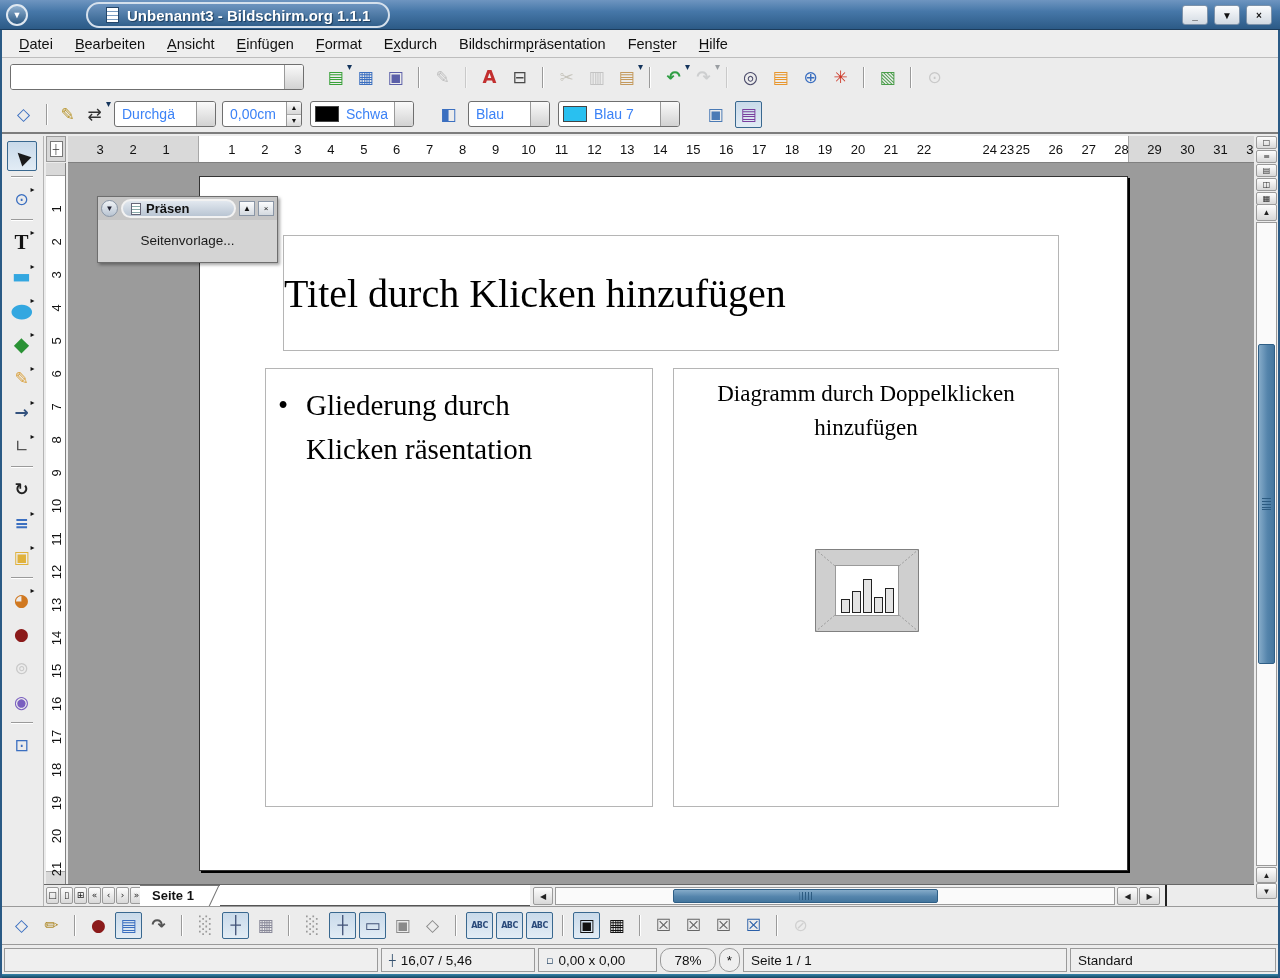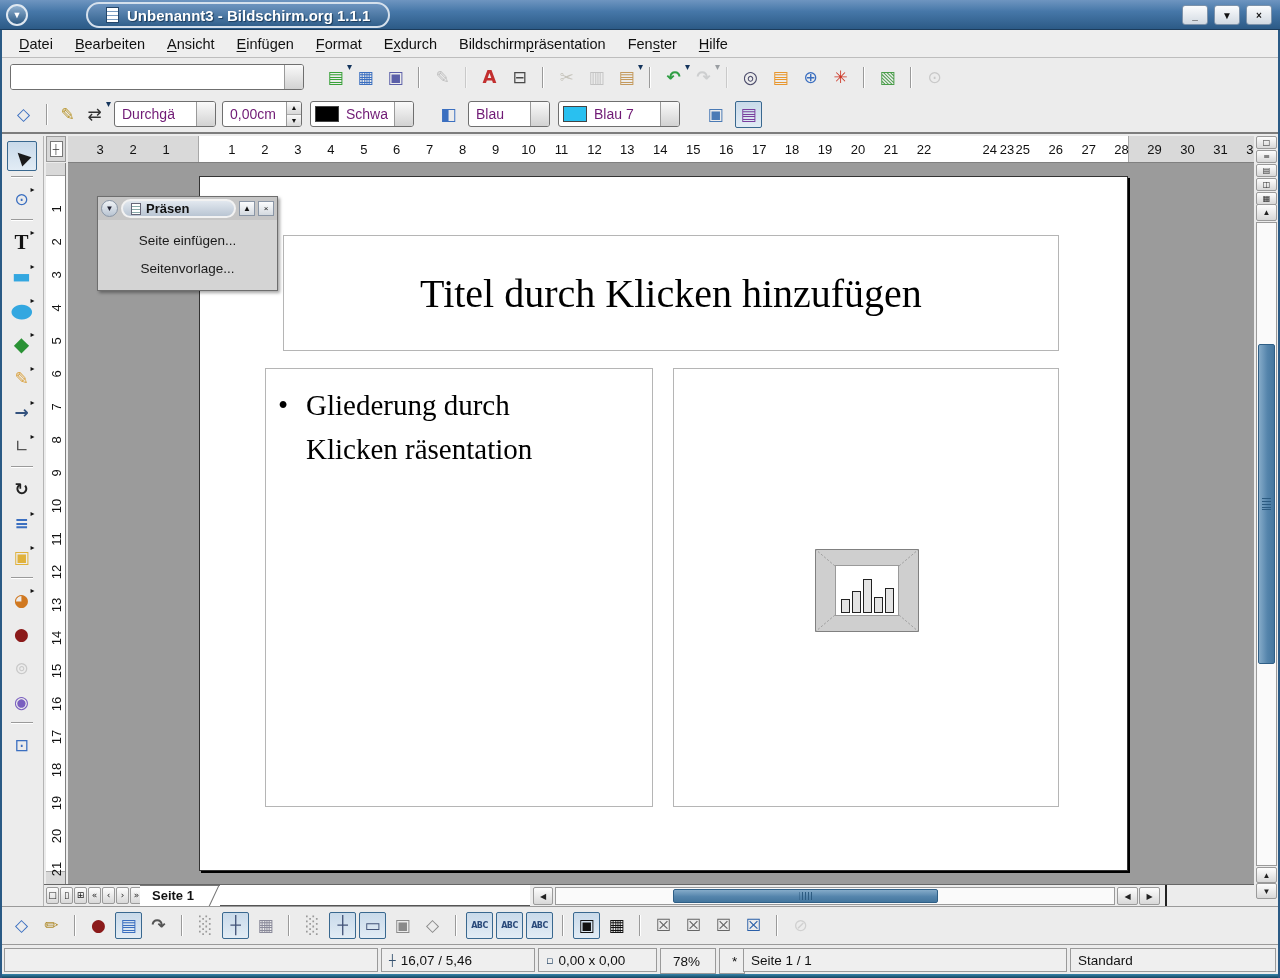--- a/index.html
+++ b/index.html
@@ -48,21 +48,21 @@
   .has-dd::after { content:"▾"; position:absolute; top:-4px; right:-4px; font-size:10px; color:#14345c; }
   .has-pop::after { content:"▸"; position:absolute; top:0px; right:1px; font-size:8px; color:#111; }
   .sep-after { margin-right:17px; }
   .sep-after::before { content:""; position:absolute; top:2px; bottom:2px; right:-11px; width:1px;
     background:#9a9a9a; box-shadow:1px 0 0 #ffffff; }
   .toolbar-1 { top:58px; height:38px; }
   .toolbar-2 { top:96px; height:38px; border-bottom:2px solid #7d7d7d; }
 
   
   .combo { display:inline-flex; height:26px; border:1px solid #6f6f6f; background:#fff; border-radius:3px; overflow:hidden; align-items:stretch; flex:none; }
-  .combo .val { padding:0 7px; font-size:14px; line-height:24px; color:#701a75; white-space:nowrap; overflow:hidden; }
+  .combo .val { padding:0 7px; font-size:14px; line-height:24px; color:#3b82f6; white-space:nowrap; overflow:hidden; }
   .ddbtn { width:19px; background:linear-gradient(180deg,#fafafa,#d2d2d2); border-left:1px solid #9a9a9a;
     display:flex; align-items:center; justify-content:center; flex:none; }
   .ddbtn i { font-style:normal; font-size:8px; color:#111; border-top:2px solid #111; padding-top:1px; line-height:1; }
   .url-combo { width:294px; margin-right:18px; position:relative; }
   .url-combo::after { content:""; position:absolute; top:0; bottom:0; right:-11px; width:1px; background:#9a9a9a; box-shadow:1px 0 0 #fff; }
   .url-input { border:none; outline:none; flex:1; font-size:14px; padding:0 6px; }
   .swatch { width:24px; margin:4px 0 4px 4px; border:1px solid #444; flex:none; }
   .spinbtns { width:15px; display:flex; flex-direction:column; border-left:1px solid #9a9a9a; flex:none; }
   .spinbtns span { flex:1; font-size:7px; line-height:1; display:flex; align-items:center; justify-content:center;
     background:linear-gradient(180deg,#fafafa,#d8d8d8); color:#111; }
@@ -92,21 +92,21 @@
   .left-toolbar .tbtn { width:30px; height:30px; }
   .vsepa { margin-bottom:9px; }
   .vsepa::before { content:""; position:absolute; left:3px; right:3px; bottom:-7px; height:1px;
     background:#9a9a9a; box-shadow:0 1px 0 #ffffff; }
 
   
   .workspace { position:absolute; left:68px; top:163px; width:1186px; height:721px; background:#9b9b9b; overflow:hidden; }
   .page { position:absolute; left:131px; top:13px; width:929px; height:695px; background:#ffffff;
     border:1px solid #333; box-shadow:2px 2px 0 #000; }
   .ph { position:absolute; border:1px solid #b5b5b5; background:#fff; }
-  .ph-title { left:83px; top:58px; width:776px; height:116px; display:flex; align-items:center; justify-content:center; }
+  .ph-title { left:83px; top:58px; width:776px; height:116px; display:flex; align-items:center; justify-content:flex-start; }
   .ph-title .t { font-family:"Liberation Serif", serif; font-size:40px; color:#000; white-space:nowrap; }
   .ph-outline { left:65px; top:191px; width:388px; height:439px; }
   .outline-line { position:relative; margin:14px 0 0 0; padding-left:40px; max-width:320px;
     font-family:"Liberation Serif", serif; font-size:29px; line-height:44px; color:#000; }
   .outline-line .bullet { position:absolute; left:12px; top:0; }
   .ph-chart { left:473px; top:191px; width:386px; height:439px; }
   .chart-caption { margin-top:8px; padding:0 20px; text-align:center; font-family:"Liberation Serif", serif;
     font-size:23px; line-height:34px; color:#000; }
   .chart-ico { position:absolute; left:141px; top:180px; }
 
@@ -160,21 +160,21 @@
 
   
   .toolbar-3 { position:absolute; left:0; top:906px; width:1280px; height:38px; background:#ececec;
     border-top:1px solid #9a9a9a; display:flex; align-items:center; padding:0 8px; }
 
   
   .statusbar { position:absolute; left:0; top:944px; width:1280px; height:30px; background:#ececec; border-top:1px solid #9a9a9a; font-size:13.5px; color:#111; }
   .scell { position:absolute; top:3px; height:24px; border:1px solid #9a9a9a; background:#efefef;
     display:flex; align-items:center; padding:0 7px; white-space:nowrap; overflow:hidden; }
   .sicon { font-family:"DejaVu Sans",sans-serif; font-size:11px; color:#33506e; margin-right:5px; }
-  .scell.center { padding:12px; }
+  .scell.center { justify-content:center; padding:0;border-radius:10px; }
   .bottom-edge { position:absolute; left:0; top:974px; width:1280px; height:4px; background:linear-gradient(180deg,#3584aa,#16455f); }
   .edge { position:absolute; top:30px; bottom:0; width:2px; background:#2a5a85; }
   .edge-l { left:0; } .edge-r { right:0; }
 </style>
 </head>
 <body>
 
 <div id="window">
 
   <div class="titlebar">
@@ -465,20 +465,21 @@
     <div class="page">
       <div class="ph ph-title">
         <span class="t">Titel durch Klicken hinzufügen</span>
       </div>
       <div class="ph ph-outline">
         <div class="outline-line">
           <span class="bullet">•</span><span>Gliederung durch Klicken räsentation</span>
         </div>
       </div>
       <div class="ph ph-chart">
+        <div class="chart-caption">Diagramm durch Doppelklicken hinzufügen</div>
         <svg class="chart-ico" width="104" height="83" viewBox="0 0 104 83">
           <rect x="0.5" y="0.5" width="103" height="82" fill="#cfcfcf" stroke="#808080"></rect>
           <line x1="0" y1="0" x2="20" y2="17" stroke="#9a9a9a" stroke-dasharray="2,2"></line>
           <line x1="104" y1="0" x2="84" y2="17" stroke="#9a9a9a" stroke-dasharray="2,2"></line>
           <line x1="0" y1="83" x2="20" y2="66" stroke="#9a9a9a" stroke-dasharray="2,2"></line>
           <line x1="104" y1="83" x2="84" y2="66" stroke="#9a9a9a" stroke-dasharray="2,2"></line>
           <rect x="20.5" y="16.5" width="63" height="50" fill="#ffffff" stroke="#9a9a9a"></rect>
           <rect x="26.5" y="50.5" width="8" height="13" fill="#e4e4e4" stroke="#222"></rect>
           <rect x="37.5" y="42.5" width="8" height="21" fill="#e4e4e4" stroke="#222"></rect>
           <rect x="48.5" y="30.5" width="8" height="33" fill="#e4e4e4" stroke="#222"></rect>
@@ -500,23 +501,20 @@
       </span>
       <span class="pal-btn">
           <span>▲</span>
         </span>
       <span class="pal-btn">
           <span>×</span>
         </span>
     </div>
     <div class="pal-body">
 
-    <div class="pal-item">
-          <span>Seite einfügen...</span>
-        </div>
         <div class="pal-item">
           <span>Seitenvorlage...</span>
         </div>
       </div>
   </div>
 
   <div class="vscroll">
     <div class="view-btns">
 
     <div class="sq-btn">

